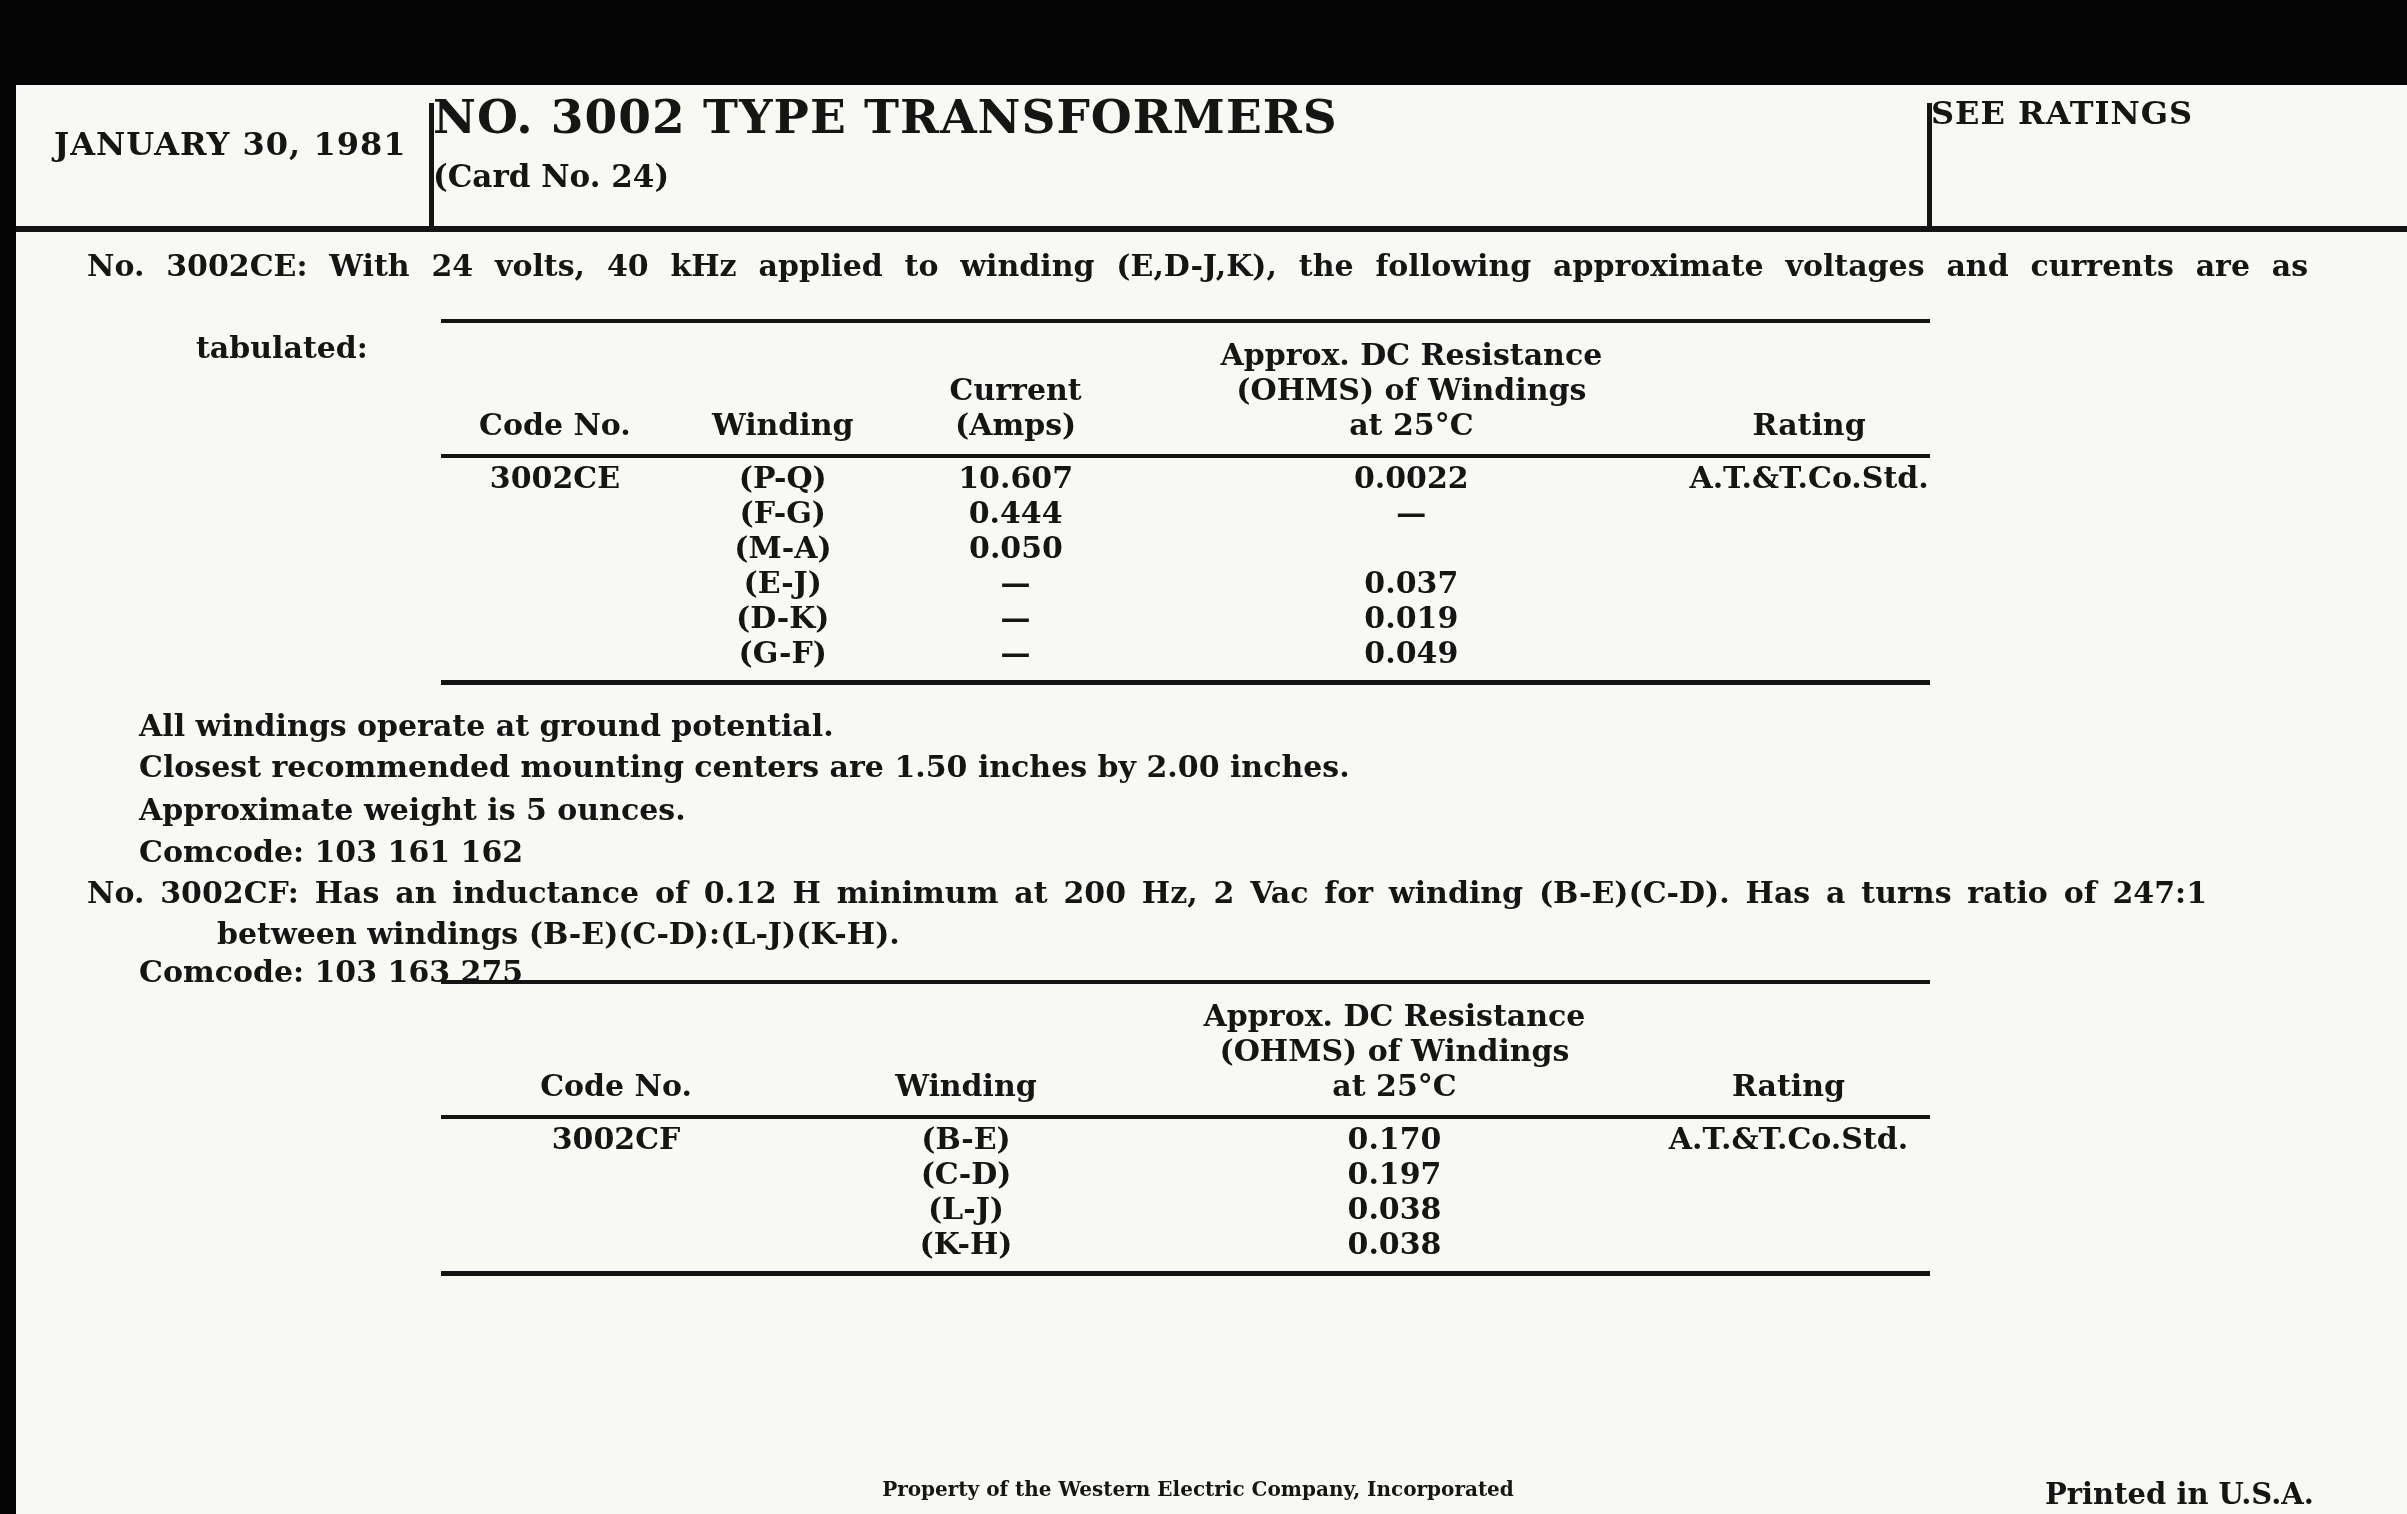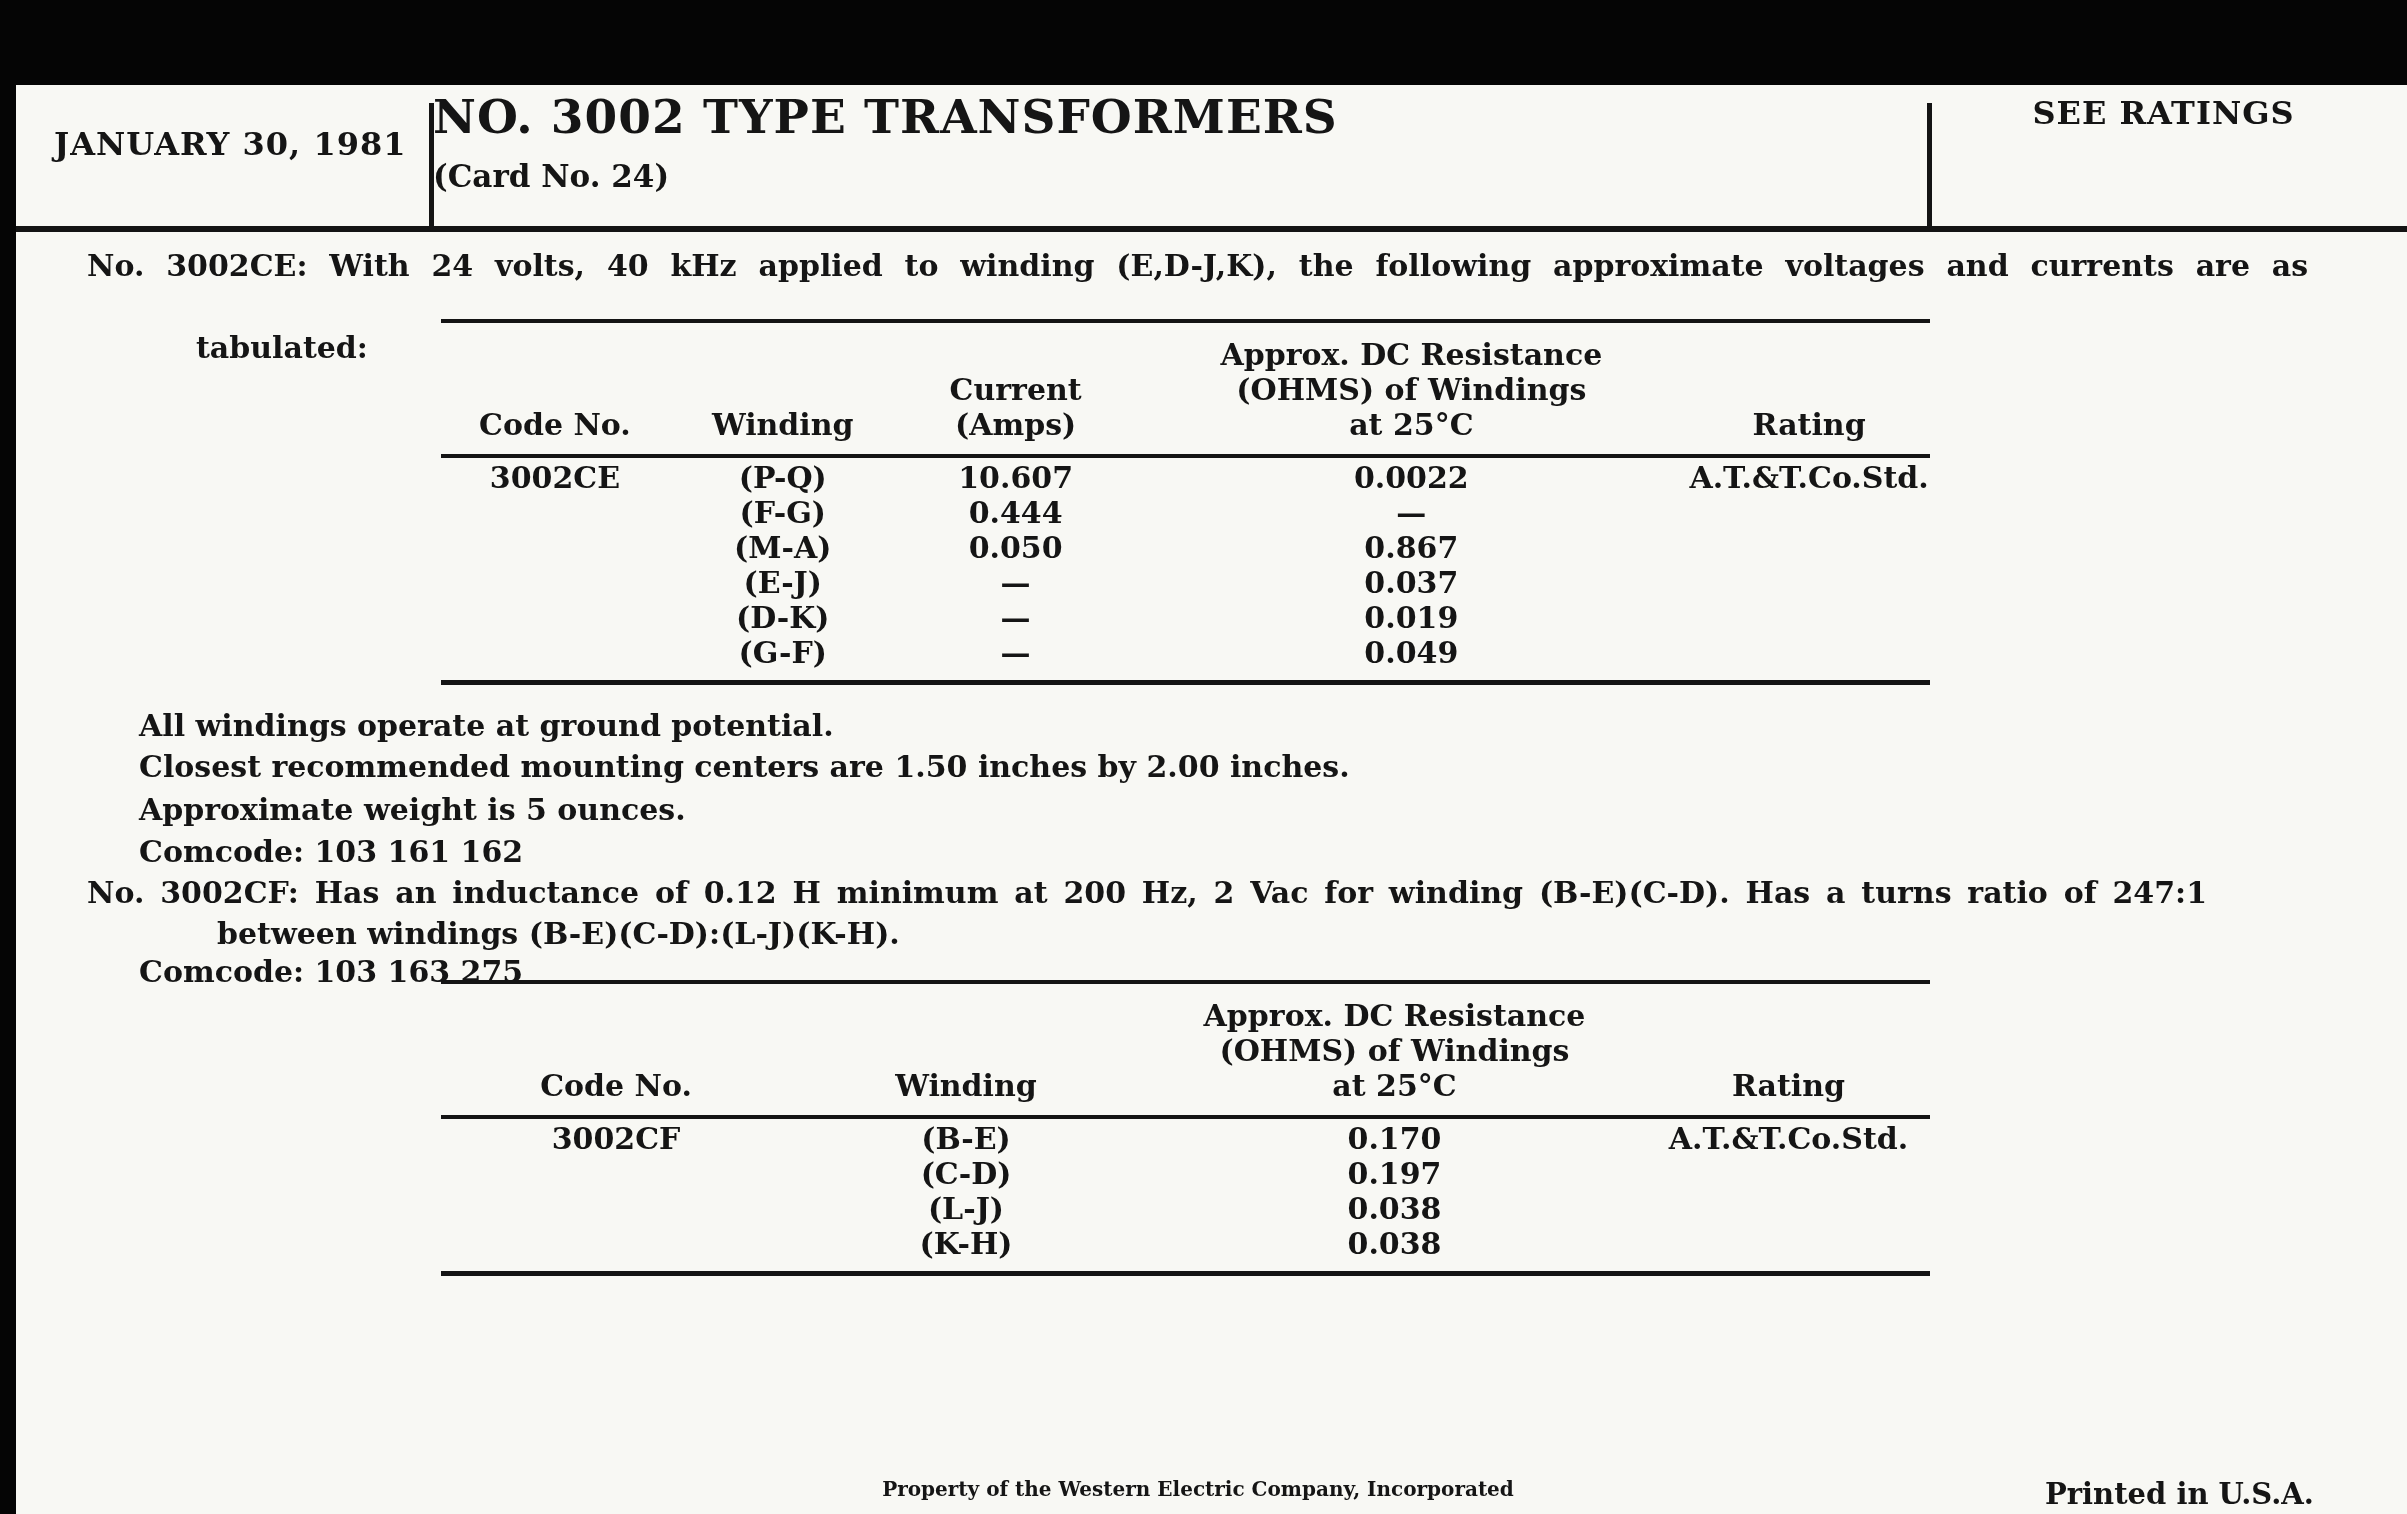--- a/index.html
+++ b/index.html
@@ -16,21 +16,21 @@
     position:absolute; left:16px; top:85px; right:0; bottom:0;
     background:#f8f8f4;
   }
   .abs { position:absolute; }
 
   
   .hdr-date { left:54px; top:125px; font-size:32px; letter-spacing:1px; }
   .hdr-center { left:433px; top:89px; width:1498px; text-align:left; }
   .hdr-title { font-size:47px; letter-spacing:1px; }
   .hdr-sub   { font-size:31px; margin-top:14px; }
-  .hdr-ratings { left:1931px; top:95px; width:465px; text-align:center;
+  .hdr-ratings { left:1931px; top:95px; width:465px; 
                  font-size:32px; line-height:37px; letter-spacing:1px; }
   .hdr-div  { width:5px; background:#141414; top:103px; height:123px; }
   .hdr-div-left  { left:429px; }
   .hdr-div-right { left:1927px; }
   .hdr-rule { left:16px; right:0; top:226px; height:6px; background:#141414; }
 
   
   .para { font-size:30px; white-space:nowrap; }
   .p-ce1 { left:87px;  top:248px; word-spacing:0.38em; }
   .p-ce2 { left:196px; top:284px;margin-top:46px; }
@@ -130,21 +130,20 @@
         <div class="c code"></div>
         <div class="c winding">(F-G)</div>
         <div class="c current">0.444</div>
         <div class="c res">—</div>
         <div class="c rating"></div>
       </div>
       <div class="trow">
         <div class="c code"></div>
         <div class="c winding">(M-A)</div>
         <div class="c current">0.050</div>
-        <div class="c res">0.867</div>
         <div class="c rating"></div>
       </div>
       <div class="trow">
         <div class="c code"></div>
         <div class="c winding">(E-J)</div>
         <div class="c current">—</div>
         <div class="c res">0.037</div>
         <div class="c rating"></div>
       </div>
       <div class="trow">

